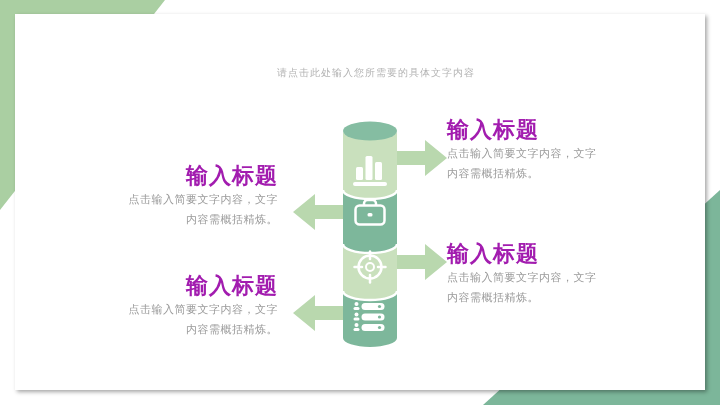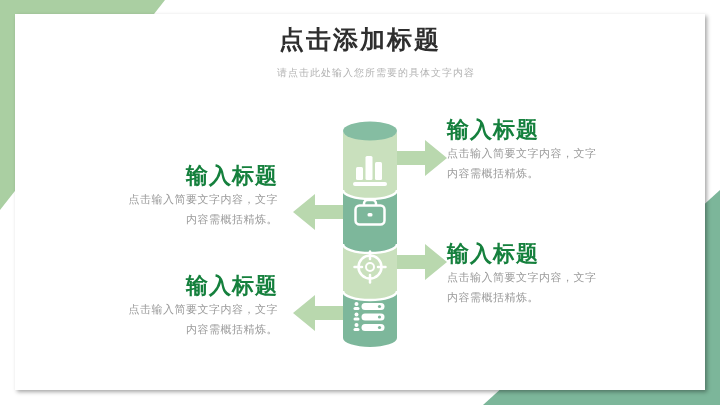--- a/index.html
+++ b/index.html
@@ -34,21 +34,21 @@
   }
   .slide-subtitle{
     position:absolute;left:16px;top:59px;width:720px;text-align:center;
     font-size:10px;line-height:12px;color:#b3b3b3;letter-spacing:1px;margin-top:8px;
   }
   .graphic{
     position:absolute;left:0;top:0;width:720px;height:405px;pointer-events:none;
   }
   .block{position:absolute;width:172px;}
   .block .b-title{
-    font-size:22px;line-height:26px;font-weight:bold;color:#15803d;
+    font-size:22px;line-height:26px;font-weight:bold;color:#a21caf;
     letter-spacing:1px;
   }
   .block .b-body{
     margin-top:0;font-size:11px;line-height:20px;color:#9a9a9a;
     letter-spacing:0.5px;
   }
   .block.left{text-align:right;}
   .block.right{text-align:left;}
   .blk-tr{left:447px;top:117px;}
   .blk-ml{right:442px;top:163px;}
@@ -58,21 +58,20 @@
 </head>
 <body>
 
 <div class="stage">
 
   <div class="tri-tl"></div>
   <div class="tri-br"></div>
 
   <div class="card"></div>
 
-  <div class="slide-title">点击添加标题</div>
   <div class="slide-subtitle">请点击此处输入您所需要的具体文字内容</div>
 
   <svg class="graphic" viewBox="0 0 720 405" width="720" height="405" xmlns="http://www.w3.org/2000/svg">
 
     <g>
       <polygon fill="#b9d8ae" points="388,151 425,151 425,140 447,158 425,176 425,165 388,165"></polygon>
     </g>
     <g>
       <polygon fill="#b9d8ae" points="352,205 315,205 315,194 293,212 315,230 315,219 352,219"></polygon>
     </g>

